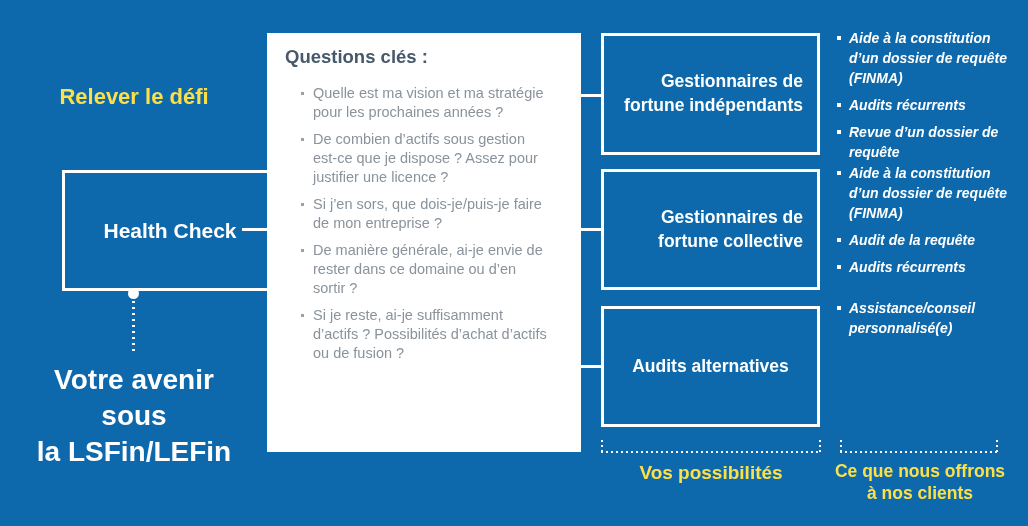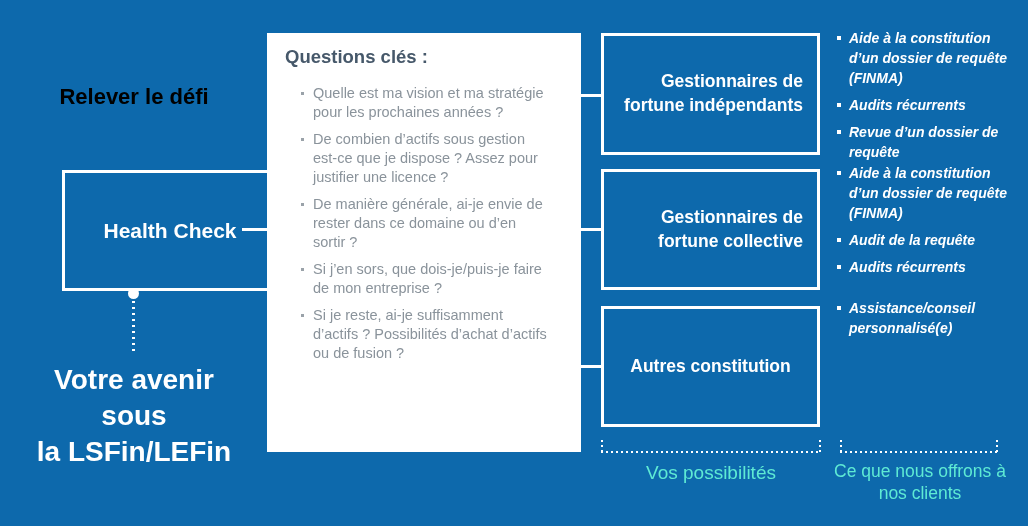--- a/index.html
+++ b/index.html
@@ -9,21 +9,21 @@
     background:#0d69ac;
     font-family:"Liberation Sans",sans-serif;
     -webkit-font-smoothing:antialiased;
   }
   .abs{position:absolute;}
   .white-line{background:#ffffff;}
 
   
   .left-title{
     left:20px;top:84px;width:228px;
-    color:#000000;font-size:22px;font-weight:bold;text-align:center;
+    color:#fde047;font-size:22px;font-weight:bold;text-align:center;
   }
   .hc-box{
     left:26px;top:170px;width:216px;height:121px;
     border:3px solid #ffffff;
     display:flex;align-items:center;justify-content:center;
     color:#fff;font-size:21px;font-weight:bold;margin-left:36px;
   }
   .conn-hc{left:242px;top:228px;width:25px;height:3px;}
   .hc-dot{left:128px;top:288px;width:11px;height:11px;border-radius:50%;background:#fff;}
   .hc-dotted{
@@ -81,21 +81,21 @@
   .dot-h{height:2px;background-image:repeating-linear-gradient(to right,#ffffff 0 2px,transparent 2px 5px);}
   .dot-v{width:2px;background-image:repeating-linear-gradient(to bottom,#ffffff 0 2px,transparent 2px 5px);}
   .br1-l{left:601px;top:440px;height:13px;}
   .br1-r{left:819px;top:440px;height:13px;}
   .br1-h{left:601px;top:451px;width:220px;}
   .br2-l{left:840px;top:440px;height:13px;}
   .br2-r{left:996px;top:440px;height:13px;}
   .br2-h{left:840px;top:451px;width:158px;}
 
   .footer-label{
-    color:#5eead4;font-weight:normal;text-align:center;line-height:1.25;
+    color:#fde047;font-weight:bold;text-align:center;line-height:1.25;
   }
   .label-poss{left:591px;top:461px;width:240px;font-size:19px;}
   .label-offers{left:828px;top:461px;width:184px;font-size:17.5px;}
 </style>
 </head>
 <body>
 
 <div class="canvas">
 
   <div class="abs left-title">Relever le défi</div>
@@ -116,46 +116,46 @@
       <li class="q-item">
         <span class="q-bullet"></span>
         <span>Quelle est ma vision et ma stratégie pour les prochaines années&nbsp;?</span>
       </li>
       <li class="q-item">
         <span class="q-bullet"></span>
         <span>De combien d’actifs sous gestion est-ce que je dispose&nbsp;? Assez pour justifier une licence&nbsp;?</span>
       </li>
       <li class="q-item">
         <span class="q-bullet"></span>
+        <span>Si j’en sors, que dois-je/puis-je faire de mon entreprise&nbsp;?</span>
+      </li>
+      <li class="q-item">
+        <span class="q-bullet"></span>
         <span>De manière générale, ai-je envie de rester dans ce domaine ou d’en sortir&nbsp;?</span>
-      </li>
-      <li class="q-item">
-        <span class="q-bullet"></span>
-        <span>Si j’en sors, que dois-je/puis-je faire de mon entreprise&nbsp;?</span>
       </li>
       <li class="q-item">
         <span class="q-bullet"></span>
         <span>Si je reste, ai-je suffisamment d’actifs&nbsp;? Possibilités d’achat d’actifs ou de fusion&nbsp;?</span>
       </li>
     </ul>
   </div>
 
   <div class="abs white-line conn-q-trunk"></div>
   <div class="abs white-line trunk"></div>
   <div class="abs white-line branch-1"></div>
   <div class="abs white-line branch-3"></div>
 
   <div class="abs opt-box opt-1">
     <span class="lbl">Gestionnaires de fortune indépendants</span>
   </div>
   <div class="abs opt-box opt-2">
     <span class="lbl">Gestionnaires de fortune collective</span>
   </div>
   <div class="abs opt-box opt-3">
-    <span class="lbl">Autres constitution</span>
+    <span class="lbl">Audits alternatives</span>
   </div>
 
   <ul class="abs offers offers-1">
     <li class="offer-item">
       <span class="o-bullet"></span>
       <span>Aide à la constitution d’un dossier de requête (FINMA)</span>
     </li>
     <li class="offer-item">
       <span class="o-bullet"></span>
       <span>Audits récurrents</span>

